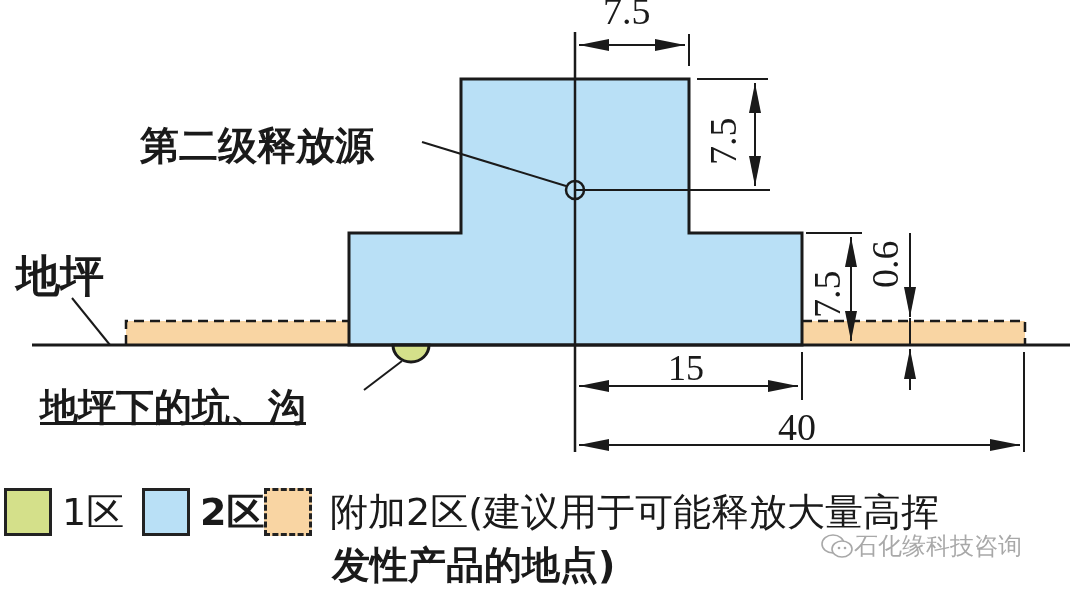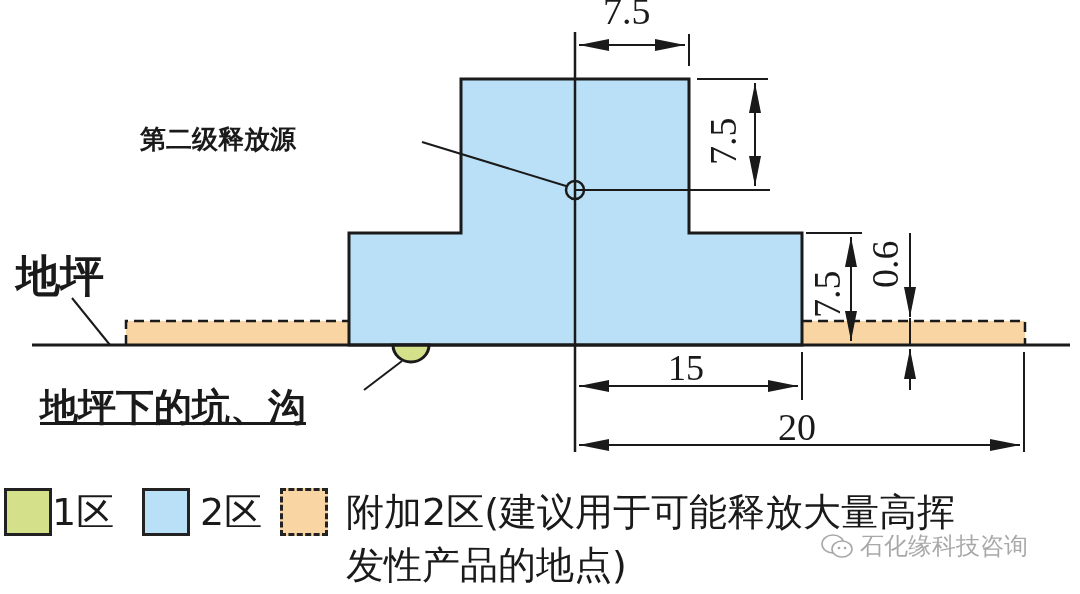--- a/index.html
+++ b/index.html
@@ -6,21 +6,21 @@
     body { width: 1080px; height: 594px; position: relative; overflow: hidden;
            font-family: "DejaVu Serif", "Liberation Serif", serif; color: #1a1a1a; }
     svg.diagram { position: absolute; left: 0; top: 0; }
     .lbl { position: absolute; white-space: nowrap; line-height: 1; }
     .cjk { font-family: "DejaVu Sans", "Liberation Sans", sans-serif; font-weight: bold; }
     .num { font-family: "Liberation Serif", "DejaVu Serif", serif; }
     .legend-item { position: absolute; display: flex; align-items: center; }
     .swatch { width: 48px; height: 48px; box-sizing: border-box; border: 3px solid #222; }
     .legend-text { font-size: 38px; line-height: 1; }
     .watermark { position: absolute; color: #9a9a9a; font-size: 24px; opacity: 0.85;
-                 font-family: "DejaVu Sans", "Liberation Sans", sans-serif; display: flex; align-items: center; gap: 6px; }
+                 font-family: "DejaVu Sans", "Liberation Sans", sans-serif; display: flex; align-items: center; }
   </style>
 </head>
 <body>
 
 <svg class="diagram" width="1080" height="594" viewBox="0 0 1080 594">
   <defs>
     <marker id="arr" markerWidth="12" markerHeight="10" refX="11" refY="5" orient="auto-start-reverse" markerUnits="userSpaceOnUse">
       <path d="M0,0 L12,5 L0,10 Z" fill="#1a1a1a"></path>
     </marker>
     <marker id="arrL" viewBox="0 0 30 12" markerWidth="30" markerHeight="12" refX="30" refY="6" orient="auto-start-reverse" markerUnits="userSpaceOnUse">
@@ -66,44 +66,44 @@
   <line x1="910" y1="318" x2="910" y2="345" stroke="#1a1a1a" stroke-width="2"></line>
   <line x1="910" y1="390" x2="910" y2="349" stroke="#1a1a1a" stroke-width="2" marker-end="url(#arrL)"></line>
 
   <line x1="802" y1="352" x2="802" y2="400" stroke="#1a1a1a" stroke-width="2"></line>
   <line x1="579" y1="386" x2="798" y2="386" stroke="#1a1a1a" stroke-width="2" marker-start="url(#arrL)" marker-end="url(#arrL)"></line>
 
   <line x1="1024" y1="352" x2="1024" y2="452" stroke="#1a1a1a" stroke-width="2"></line>
   <line x1="579" y1="445" x2="1020" y2="445" stroke="#1a1a1a" stroke-width="2" marker-start="url(#arrL)" marker-end="url(#arrL)"></line>
 </svg>
 
-<div class="lbl cjk" style="left:140px; top:126px; font-size:26px;text-align:right;">第二级释放源</div>
+<div class="lbl cjk" style="left:140px; top:126px; font-size:39px;text-align:right;">第二级释放源</div>
 <div class="lbl cjk" style="left:16px; top:254px; font-size:44px;">地坪</div>
 <div class="lbl cjk" style="left:40px; top:388px; font-size:38px;text-decoration:underline;">地坪下的坑、沟</div>
 
 <div class="lbl num" style="left:603px; top:-8px; font-size:38px;">7.5</div>
 <div class="lbl num" style="left:704px; top:115px; font-size:38px; transform:rotate(-90deg); transform-origin:left top; top:165px;">7.5</div>
 <div class="lbl num" style="left:808px; top:318px; font-size:38px; transform:rotate(-90deg); transform-origin:left top;">7.5</div>
 <div class="lbl num" style="left:866px; top:288px; font-size:38px; transform:rotate(-90deg); transform-origin:left top;">0.6</div>
 <div class="lbl num" style="left:668px; top:350px; font-size:36px;">15</div>
-<div class="lbl num" style="left:778px; top:408px; font-size:38px;">20</div>
+<div class="lbl num" style="left:778px; top:408px; font-size:38px;">40</div>
 
 <div class="legend-item" style="left:4px; top:488px;">
   <div class="swatch" style="background:#d4e08a;"></div>
-  <span class="legend-text cjk" style="font-weight:normal;">1区</span>
+  <span class="legend-text cjk" style="margin-left:10px; font-weight:normal;">1区</span>
 </div>
 <div class="legend-item" style="left:142px; top:488px;">
   <div class="swatch" style="background:#b9e0f6;"></div>
-  <span class="legend-text cjk" style="margin-left:10px; font-weight:normal;">2区</span>
+  <span class="legend-text cjk" style="margin-left:10px; font-weight:bold;">2区</span>
 </div>
-<div class="legend-item" style="left:280px; top:488px;justify-content:flex-end;">
+<div class="legend-item" style="left:264px; top:488px;justify-content:flex-end;">
   <div class="swatch" style="background:#f9d5a3; border-style:dashed;"></div>
   <span class="legend-text cjk" style="margin-left:18px; font-weight:normal;">附加2区(建议用于可能释放大量高挥</span>
 </div>
-<div class="lbl cjk legend-text" style="left:346px; top:546px; font-weight:normal;">发性产品的地点)</div>
+<div class="lbl cjk legend-text" style="left:332px; top:546px; font-weight:bold;">发性产品的地点)</div>
 
 <div class="watermark" style="left:820px; top:530px;">
   <svg width="34" height="26" viewBox="0 0 34 26">
     <ellipse cx="13" cy="11" rx="11" ry="9" fill="none" stroke="#9a9a9a" stroke-width="1.6"></ellipse>
     <ellipse cx="22" cy="16" rx="10" ry="8" fill="#fff" stroke="#9a9a9a" stroke-width="1.6"></ellipse>
     <circle cx="19" cy="15" r="1.3" fill="#9a9a9a"></circle>
     <circle cx="25" cy="15" r="1.3" fill="#9a9a9a"></circle>
   </svg>
   <span>石化缘科技咨询</span>
 </div>

